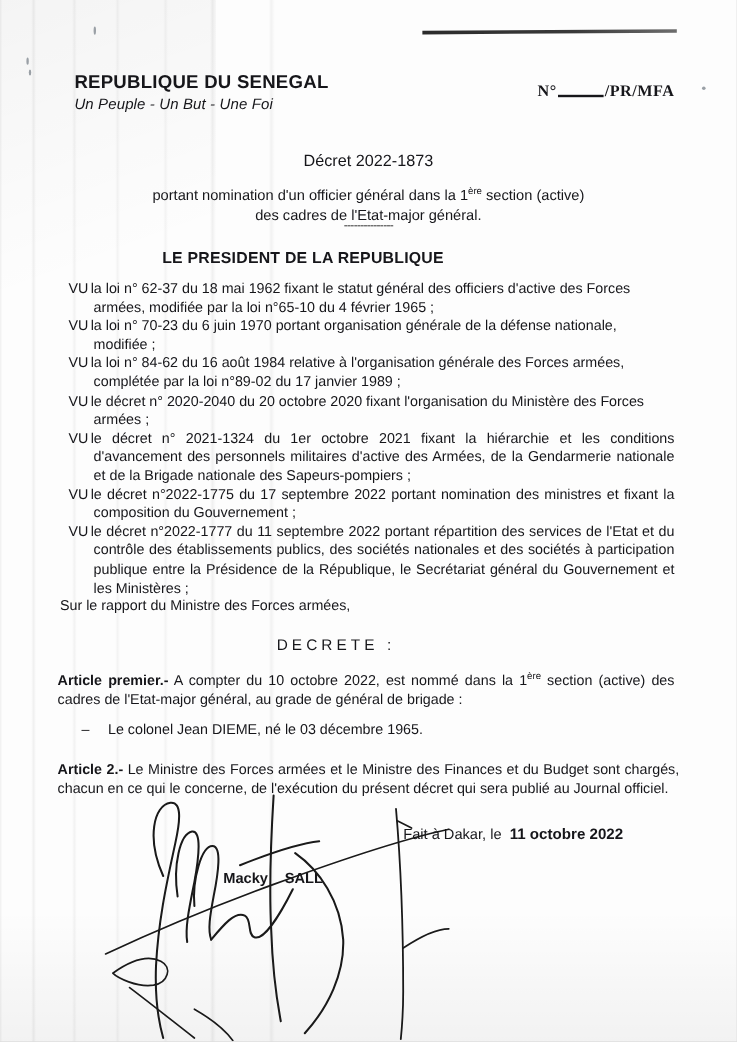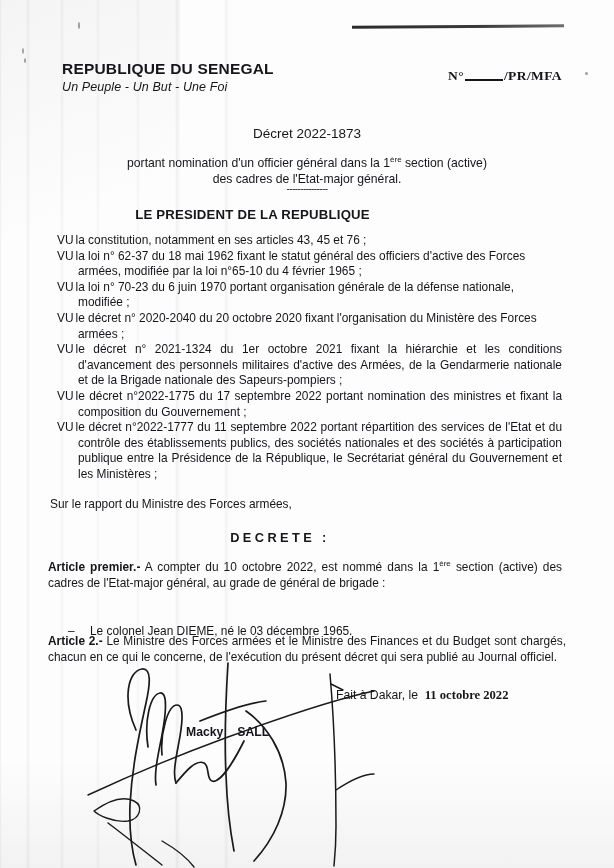--- a/index.html
+++ b/index.html
@@ -157,54 +157,53 @@
 
   .rapport {
     left: 50px; top: 497px;
     font-size: 11.9px;
   }
 
   .decrete {
     left: 0; top: 530px;
     width: 560px;
     text-align: center;
-    font-weight: bold;
+    font-weight: normal;
     font-size: 12.8px;
     letter-spacing: 3.4px;
   }
 
   .art1 {
     left: 48px; top: 556px;
     width: 514px;
     font-size: 11.9px;
     line-height: 16px;
     text-align: justify;
   }
   .art1 b, .art2 b { font-weight: bold; }
 
   .nominee {
     left: 68px; top: 601px;
     font-size: 11.9px;
-    margin-top: 23px;
   }
   .nominee .dash { display: inline-block; width: 22px; }
 
   .art2 {
     left: 48px; top: 633px;
     width: 518px;
     font-size: 11.9px;
     line-height: 16px;
     text-align: justify;
   }
 
   .fait {
     left: 336px; top: 688px;
     font-size: 12.2px;
   }
-  .fait b { font-weight: bold; font-size: 12.6px; font-family: Liberation Serif, serif; }
+  .fait b { font-weight: bold; font-size: 12.6px; }
 
   .signer-name {
     left: 186px; top: 725px;
     font-size: 12.2px;
     font-weight: bold;
   }
   .signer-name .gap { display: inline-block; width: 14px; }
 
   
   #signature {
@@ -254,27 +253,27 @@
     <span>portant nomination d'un officier général dans la 1</span><sup class="ord">ère</sup><span> section (active)</span><br>
     <span>des cadres de l'Etat-major général.</span>
   </div>
 
   <div class="blk dashes">---------------</div>
 
   <div class="blk president">LE PRESIDENT DE LA REPUBLIQUE</div>
 
   <div class="blk vu-list">
     <div class="vu-item">
-      <span class="vu-lead">VU</span><span>la constitution, notamment en ses articles 43, 45 et 76 ;</span>
-    </div>
-    <div class="vu-item">
       <span class="vu-lead">VU</span><span>la loi n° 62-37 du 18 mai 1962 fixant le statut général des officiers d'active des Forces armées, modifiée par la loi n°65-10 du 4 février 1965 ;</span>
     </div>
     <div class="vu-item">
       <span class="vu-lead">VU</span><span>la loi n° 70-23 du 6 juin 1970 portant organisation générale de la défense nationale, modifiée ;</span>
+    </div>
+    <div class="vu-item">
+      <span class="vu-lead">VU</span><span>la loi n° 84-62 du 16 août 1984 relative à l'organisation générale des Forces armées, complétée par la loi n°89-02 du 17 janvier 1989 ;</span>
     </div>
     <div class="vu-item">
       <span class="vu-lead">VU</span><span>le décret n° 2020-2040 du 20 octobre 2020 fixant l'organisation du Ministère des Forces armées ;</span>
     </div>
     <div class="vu-item justify">
       <span class="vu-lead">VU</span><span>le décret n° 2021-1324 du 1er octobre 2021 fixant la hiérarchie et les conditions d'avancement des personnels militaires d'active des Armées, de la Gendarmerie nationale et de la Brigade nationale des Sapeurs-pompiers ;</span>
     </div>
     <div class="vu-item justify">
       <span class="vu-lead">VU</span><span>le décret n°2022-1775 du 17 septembre 2022 portant nomination des ministres et fixant la composition du Gouvernement ;</span>
     </div>

